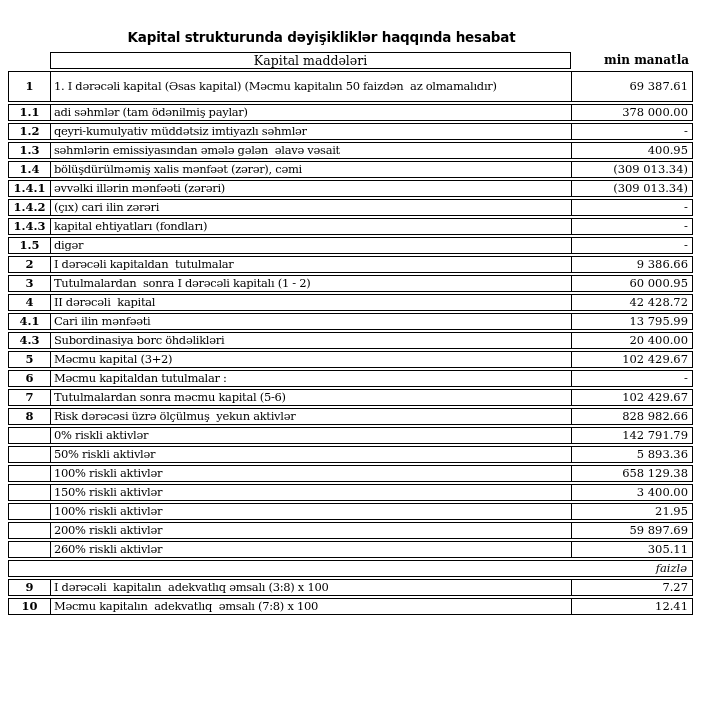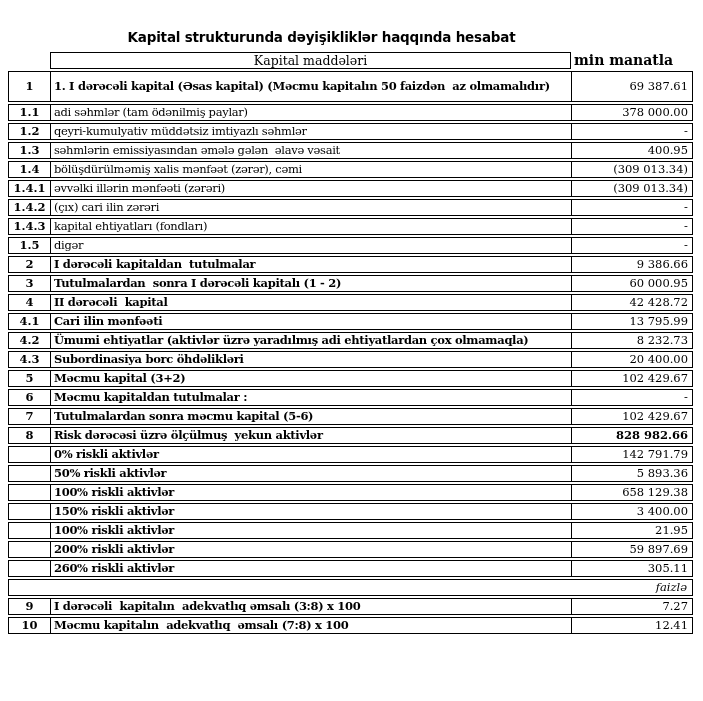--- a/index.html
+++ b/index.html
@@ -25,29 +25,29 @@
     text-align:center;font-weight:bold;
     border:1.5px solid #000;border-right:none;
   }
   td.label{
     border:1.5px solid #000;border-right:none;
     white-space:pre-wrap;letter-spacing:-0.3px;
   }
   td.value{
     text-align:right;border:1.5px solid #000;padding-right:4px;white-space:nowrap;
   }
-  td.b{font-weight:bold;}
+  td.b{font-weight:normal;}
   tr.tall td{padding-top:8px;padding-bottom:8px;}
   
   td.h-empty{border:none;}
   td.h-items{
     border:1.5px solid #000;text-align:center;font-size:12.5px;
   }
   td.h-unit{
-    border:none;text-align:left;font-weight:bold;font-size:14px;padding-right:4px;
+    border:none;text-align:right;font-weight:bold;font-size:12px;padding-right:4px;
   }
   
   td.note{
     border:1.5px solid #000;text-align:right;font-style:italic;
     padding-right:5px;
   }
 </style>
 </head>
 <body>
 
@@ -124,25 +124,20 @@
     <td class="no">4</td>
     <td class="label b">II dərəcəli  kapital</td>
     <td class="value">42 428.72</td>
   </tr>
       <tr>
     <td class="no">4.1</td>
     <td class="label b">Cari ilin mənfəəti</td>
     <td class="value">13 795.99</td>
   </tr>
       <tr>
-    <td class="no">4.2</td>
-    <td class="label b">Ümumi ehtiyatlar (aktivlər üzrə yaradılmış adi ehtiyatlardan çox olmamaqla)</td>
-    <td class="value">8 232.73</td>
-  </tr>
-      <tr>
     <td class="no">4.3</td>
     <td class="label b">Subordinasiya borc öhdəlikləri</td>
     <td class="value">20 400.00</td>
   </tr>
       <tr>
     <td class="no">5</td>
     <td class="label b">Məcmu kapital (3+2)</td>
     <td class="value">102 429.67</td>
   </tr>
       <tr>

